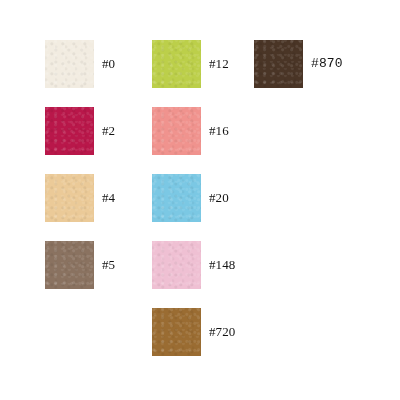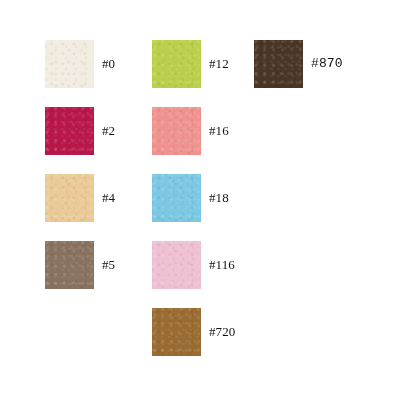--- a/index.html
+++ b/index.html
@@ -104,25 +104,25 @@
     <div class="swatch-row">
       <div class="swatch-chip" style="background-color: rgb(188, 207, 74);"></div>
       <div class="swatch-label">#12</div>
     </div>
     <div class="swatch-row">
       <div class="swatch-chip" style="background-color: rgb(240, 147, 142);"></div>
       <div class="swatch-label">#16</div>
     </div>
     <div class="swatch-row">
       <div class="swatch-chip" style="background-color: rgb(123, 200, 228);"></div>
-      <div class="swatch-label">#18</div>
+      <div class="swatch-label">#20</div>
     </div>
     <div class="swatch-row">
       <div class="swatch-chip" style="background-color: rgb(239, 192, 211);"></div>
-      <div class="swatch-label">#116</div>
+      <div class="swatch-label">#148</div>
     </div>
     <div class="swatch-row">
       <div class="swatch-chip" style="background-color: rgb(154, 108, 50);"></div>
       <div class="swatch-label">#720</div>
     </div>
   </div>
 
   <div class="swatch-column col-2">
     <div class="swatch-row">
       <div class="swatch-chip" style="background-color: rgb(74, 53, 38);"></div>

